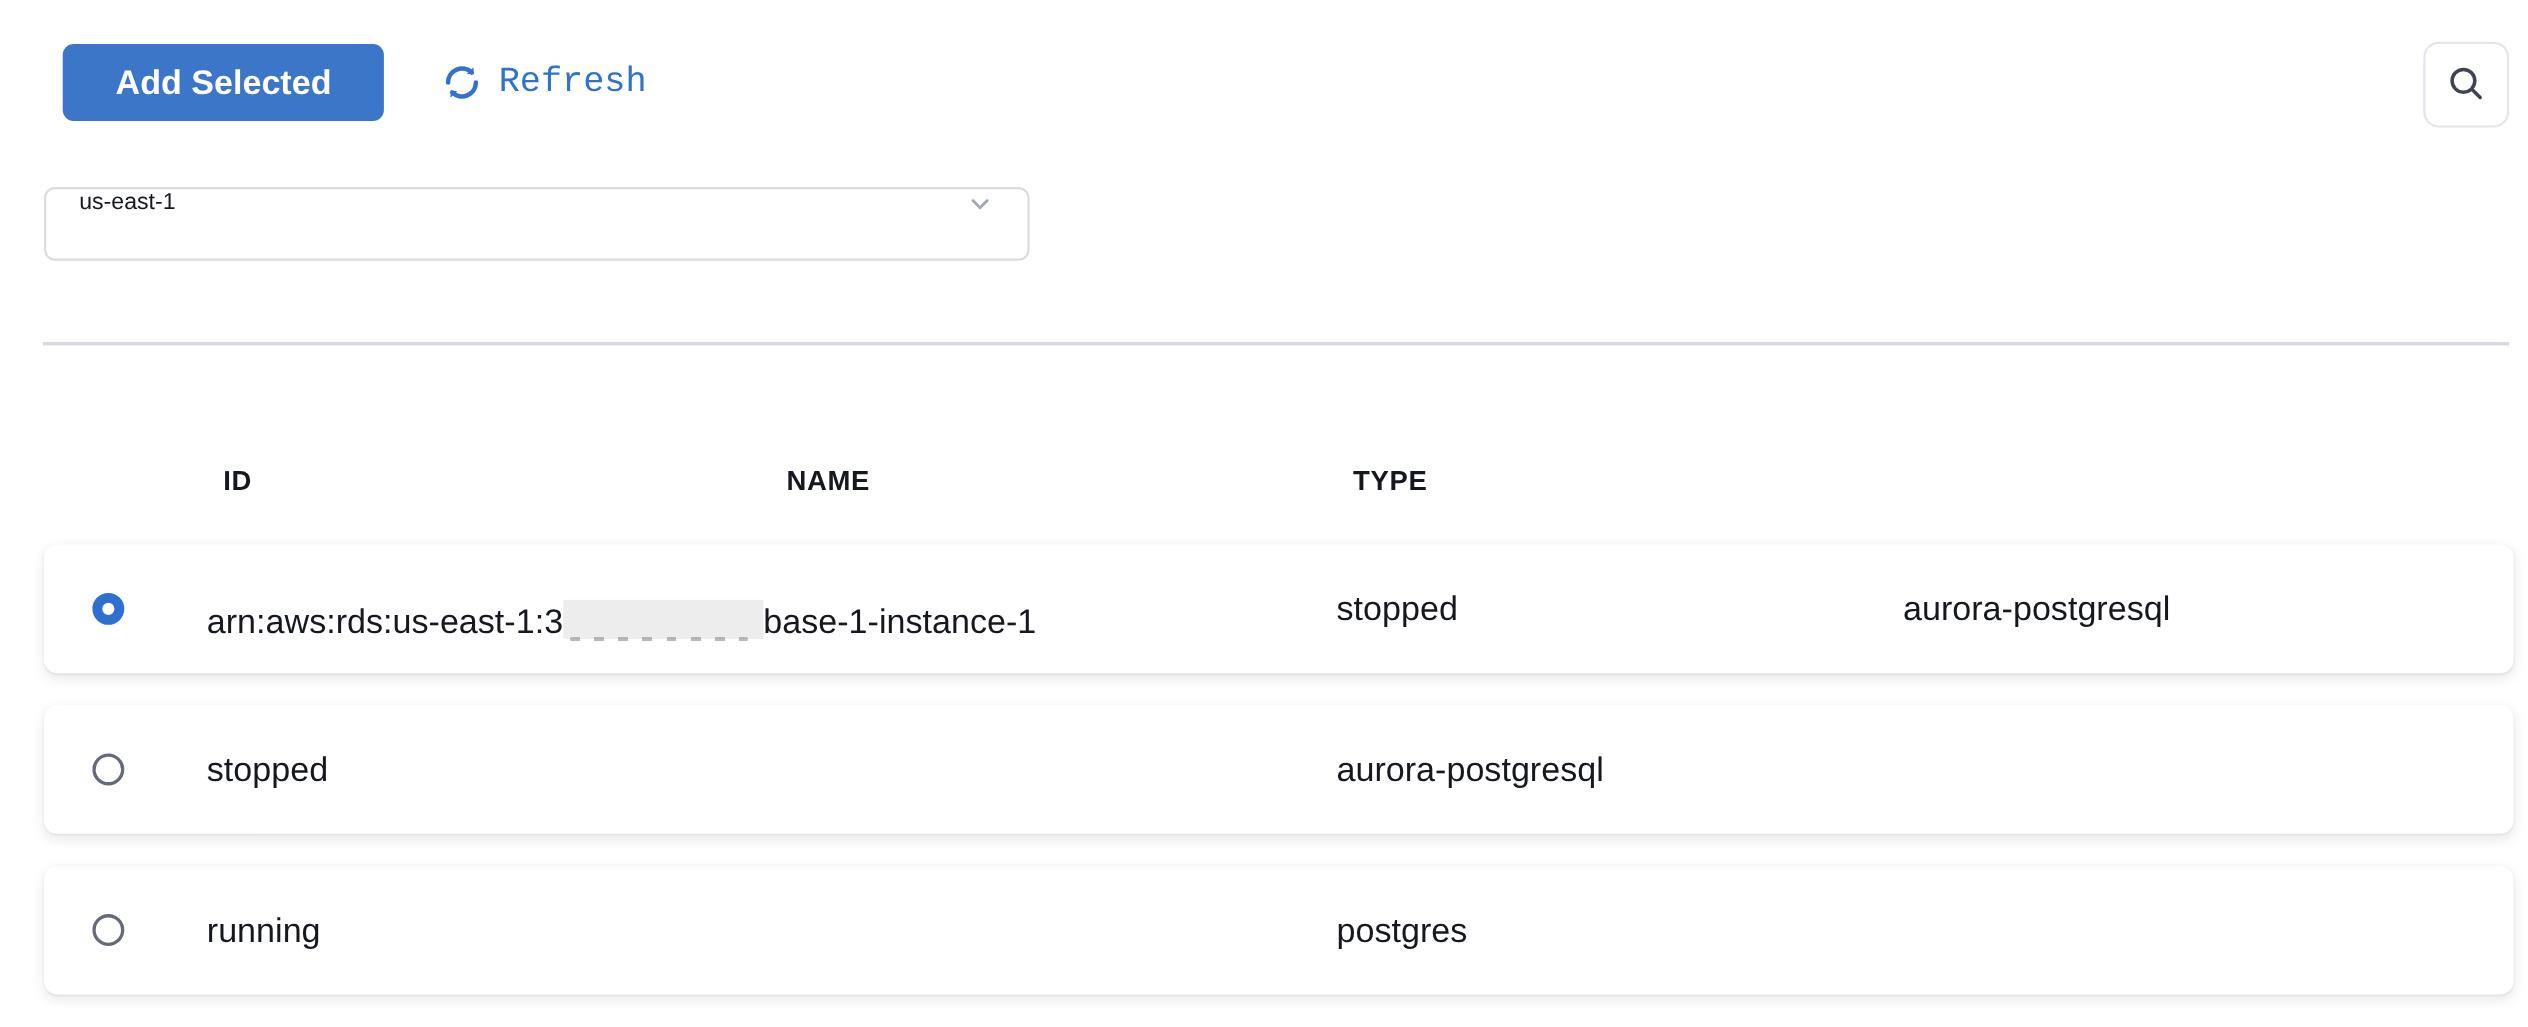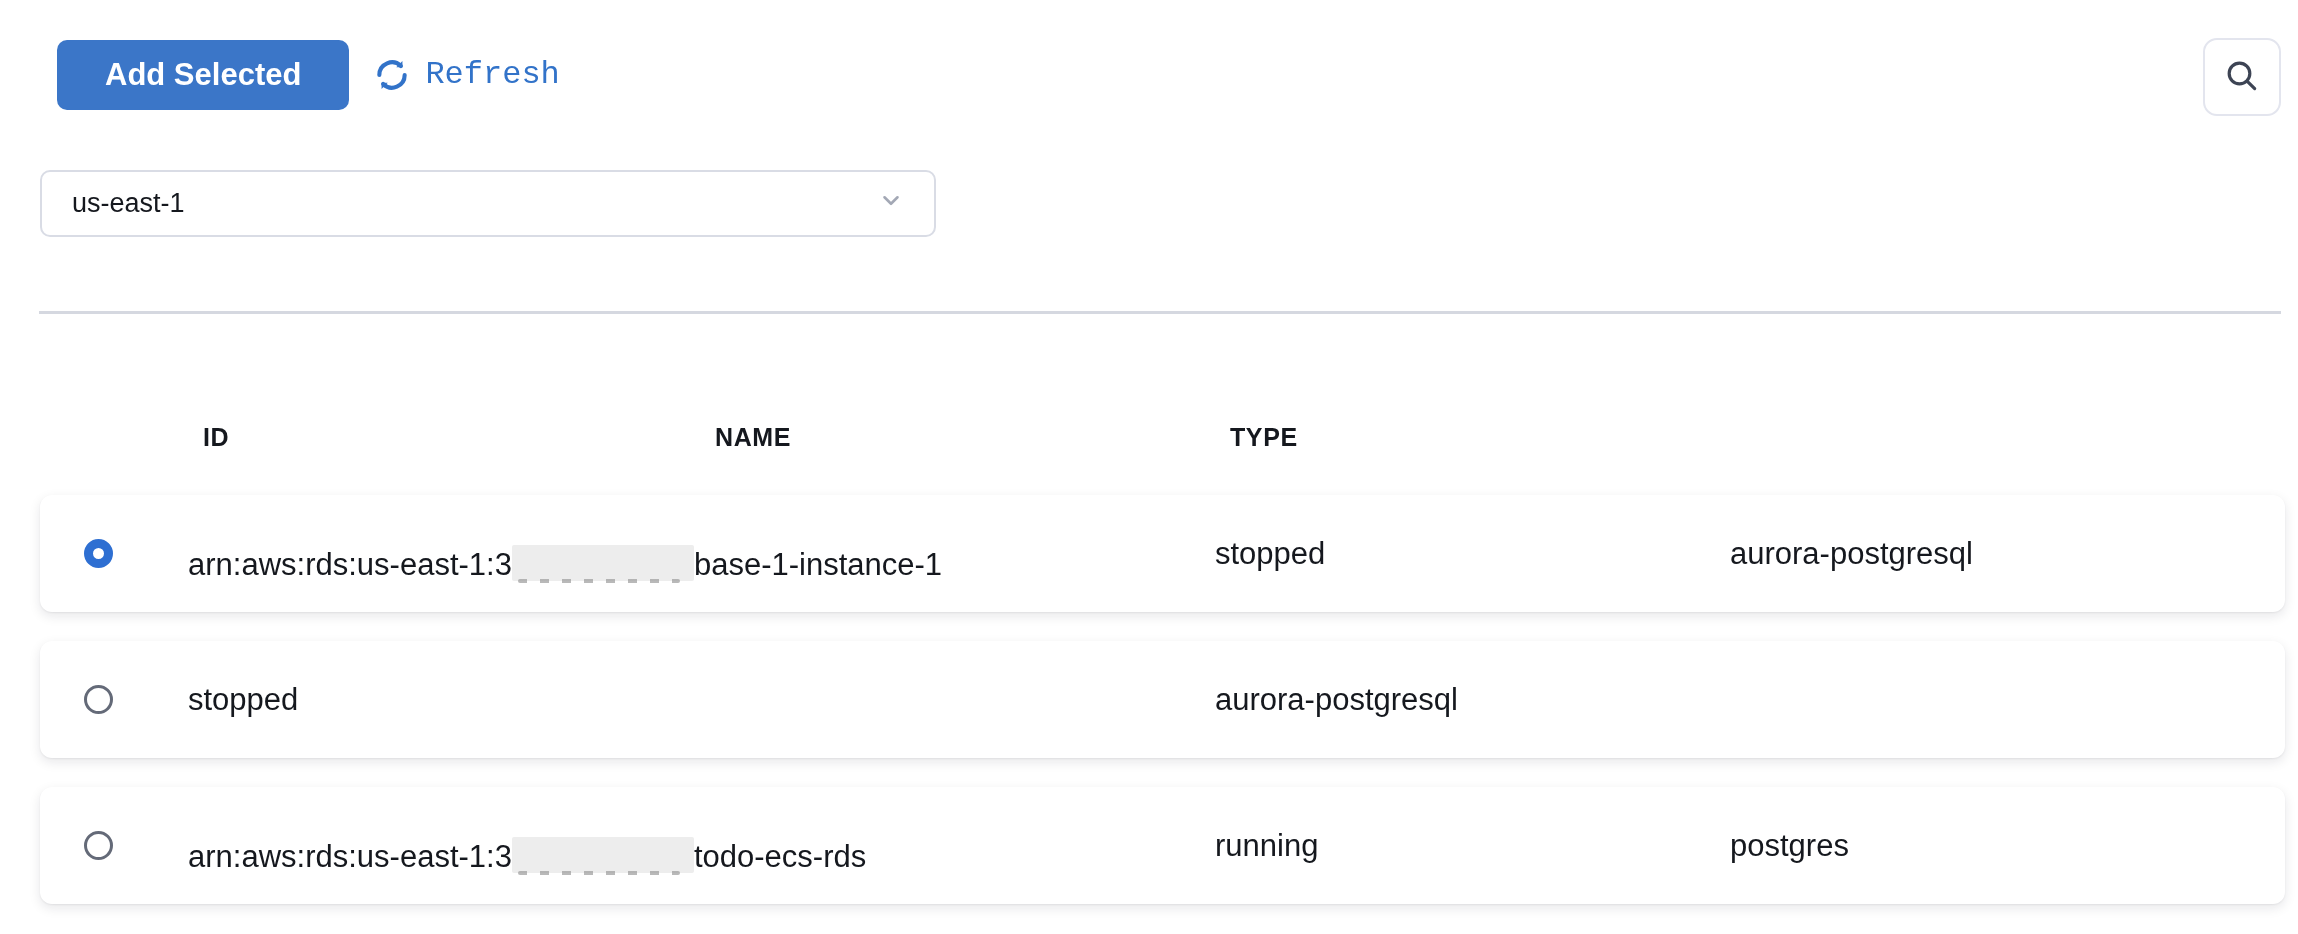--- a/index.html
+++ b/index.html
@@ -10,21 +10,21 @@
     --text-dark:#15181e;
   }
   *{box-sizing:border-box;margin:0;padding:0;}
   html,body{background:#ffffff;}
   body{
     width:2298px;height:934px;position:relative;overflow:hidden;
     font-family:"Liberation Sans", sans-serif;color:var(--text-dark);
   }
 
   
-  .toolbar{position:absolute;top:40px;left:38px;display:flex;align-items:center;gap:24px;padding-left:19px;}
+  .toolbar{position:absolute;top:40px;left:38px;display:flex;align-items:center;gap:52px;padding-left:19px;}
   .btn-primary{
     height:70px;padding:0 48px;border:none;border-radius:10px;
     background:var(--btn-blue);color:#ffffff;font-size:31px;font-weight:bold;
     font-family:"Liberation Sans", sans-serif;display:flex;align-items:center;cursor:pointer;
   }
   .refresh-link{
     display:flex;align-items:flex-start;gap:14px;background:none;border:none;cursor:pointer;
     color:var(--link-blue);font-size:32px;font-family:Liberation Mono, monospace;
   }
   .refresh-link svg{display:block;}
@@ -33,22 +33,22 @@
   .search-btn{
     position:absolute;top:38px;left:2203px;width:78px;height:78px;
     background:#ffffff;border:2px solid #e3e5ee;border-radius:14px;
     display:flex;align-items:center;justify-content:center;cursor:pointer;
   }
 
   
   .region-select{
     position:absolute;top:170px;left:40px;width:896px;height:67px;
     background:#ffffff;border:2px solid #d9dce5;border-radius:10px;
-    display:flex;align-items:center;justify-content:space-between;
-    padding:0 30px;font-size:27px;color:var(--text-dark);cursor:pointer;
+    display:flex;align-items:flex-start;justify-content:space-between;
+    padding:0 30px;font-size:21px;color:var(--text-dark);cursor:pointer;
   }
 
   
   .divider{position:absolute;top:311px;left:39px;width:2242px;height:3px;background:var(--divider);}
 
   
   .table-header{
     position:absolute;top:423px;left:55px;width:2245px;
     display:grid;grid-template-columns:148px 512px 515px 515px 1fr;
     font-size:25px;font-weight:bold;letter-spacing:0.6px;color:var(--text-dark);
@@ -136,17 +136,16 @@
       <div class="radio-cell">
         <div class="radio unselected"></div>
       </div>
       <div class="status-cell">stopped</div>
       <div class="type-cell">aurora-postgresql</div>
     </div>
     <div class="row-card">
       <div class="radio-cell">
         <div class="radio unselected"></div>
       </div>
-      <div class="id-cell"><span>arn:aws:rds:us-east-1:3</span><span class="redacted"></span><span>todo-ecs-rds</span></div>
       <div class="status-cell">running</div>
       <div class="type-cell">postgres</div>
     </div>
   </div>
 
 </body></html>

